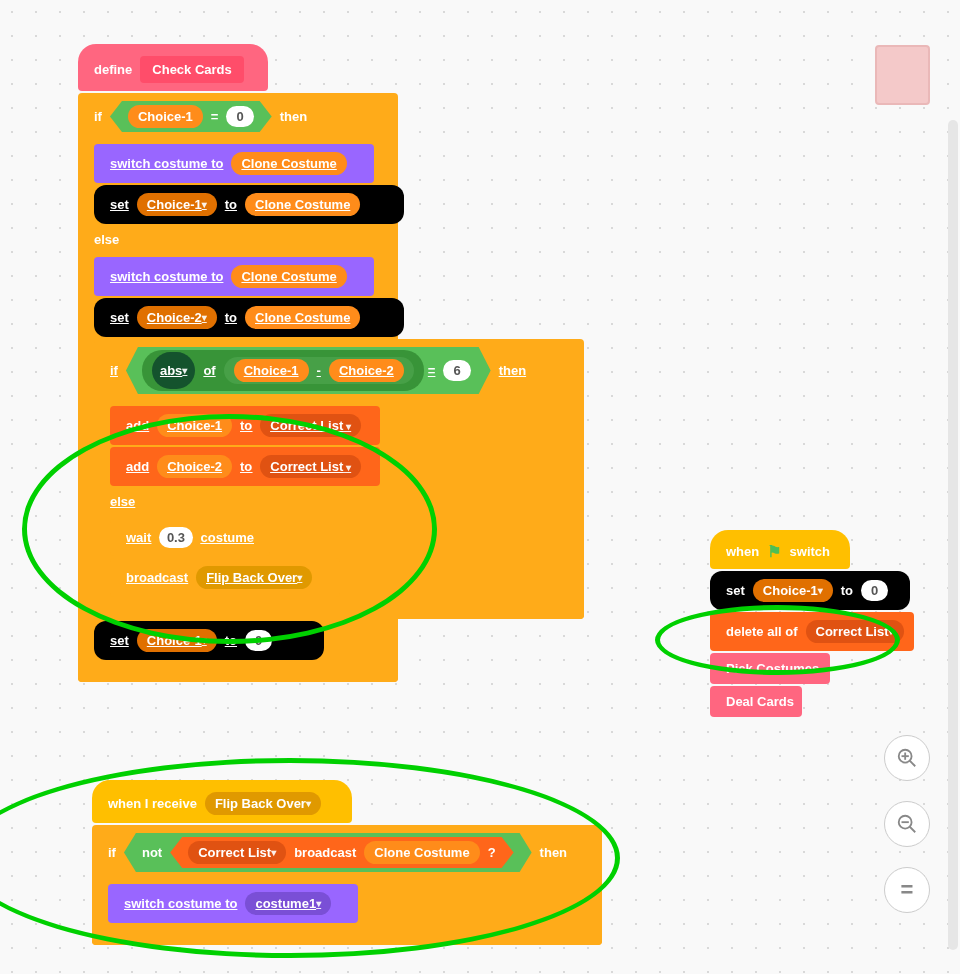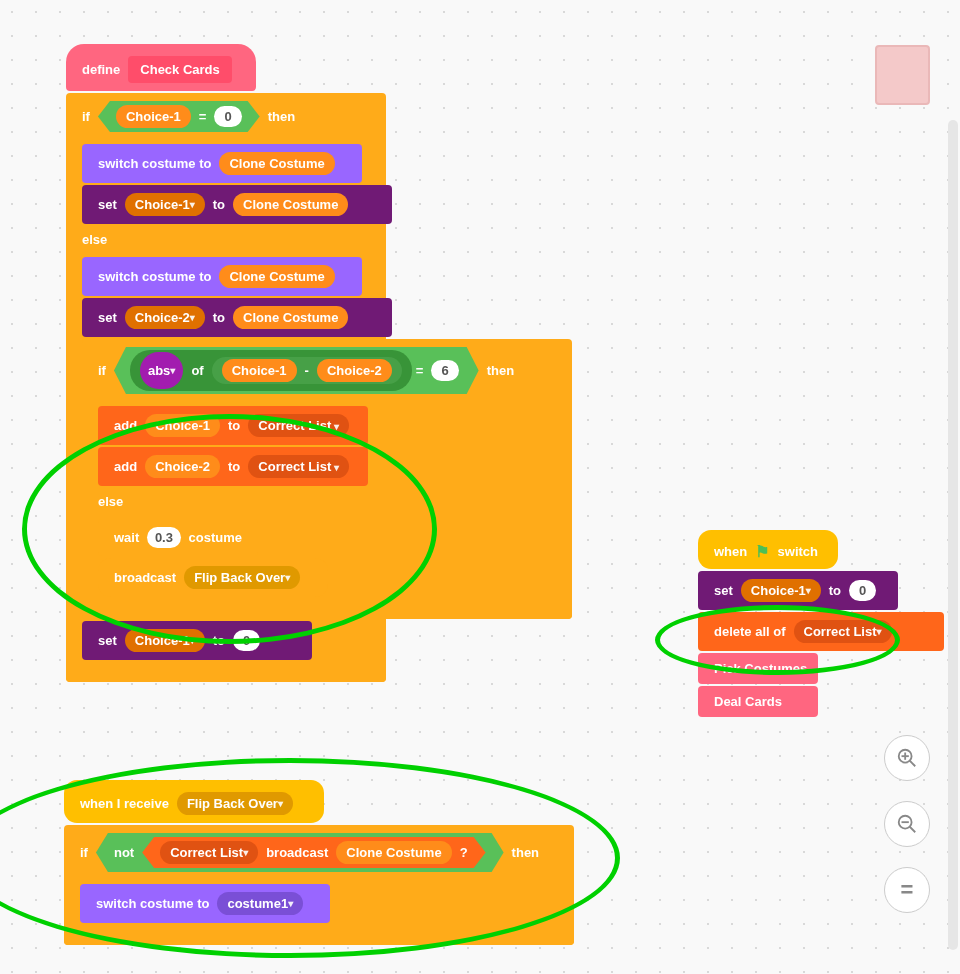--- a/index.html
+++ b/index.html
@@ -40,21 +40,21 @@
     display: flex; flex-direction: column; gap: 20px;
   }
   .zoom-btn {
     width: 46px; height: 46px; border-radius: 50%;
     background: #fff; border: 1px solid #ccc;
     display: flex; align-items: center; justify-content: center;
     color: #777; font-size: 22px;
   }
 
   
-  .stack { position: absolute; }
+  .stack { position: absolute; margin-left: 12px; }
   .blk {
     position: relative;
     display: flex; align-items: center;
     padding: 8px 12px;
     border-radius: 4px;
     margin-top: 2px;
     white-space: nowrap;
     font-weight: 600;
   }
   .hat { border-radius: 18px 18px 4px 4px; padding-top: 12px; }
@@ -62,44 +62,45 @@
     padding: 0;
     display: block;
   }
   .c-head, .c-else, .c-foot {
     display: flex; align-items: center;
     padding: 8px 12px;
   }
   .c-body {
     margin-left: 16px;
     padding: 2px 0;
+    text-decoration: underline;
   }
   .c-foot { height: 20px; border-radius: 0 0 4px 4px; }
   .c-head { border-radius: 4px 4px 0 0; }
   .c-else-row { padding: 6px 12px; }
 
   
   .myblocks { background: #ff6680; }
   .control  { background: #ffab19; }
   .looks    { background: #9966ff; }
-  .data     { background: #701a75; }
+  .data     { background: #000000; border-radius: 12px; }
   .list     { background: #ff661a; align-items: center; }
-  .events   { background: #ffbf00; border-radius: 13px; } 
+  .events   { background: #ffbf00; } 
 
   
   .pill {
     display: inline-flex; align-items: center;
     padding: 4px 10px; border-radius: 14px;
     margin: 0 4px; font-weight: 600;
   }
   .pill-round { border-radius: 20px; }
   .pill-white { background: #fff; color: #555; padding: 3px 10px; min-width: 22px; justify-content: center; }
   .pill-data  { background: #ff8c1a; color: #fff; }
   .pill-data-dark  { background: #e07000; color: #fff; }
-  .pill-op    { background: #a21caf; color:#fff; padding: 11px 8px; }
+  .pill-op    { background: #14532d; color:#fff; padding: 11px 8px; }
   .pill-op-outer { background: #389438; padding: 2px 6px; border-radius: 20px; display:inline-flex; align-items:center;}
   .pill-events{ background: #cc9900; color:#fff; }
   .pill-proc  { background: #ff4d6a; color:#fff; padding:6px 12px; border-radius:4px; }
 
   .dd::after { content: " ▾"; font-size: 10px; opacity: .9; }
 
   .hex {
     display: inline-flex; align-items: center;
     padding: 4px 14px;
     clip-path: polygon(12px 0, calc(100% - 12px) 0, 100% 50%, calc(100% - 12px) 100%, 12px 100%, 0 50%);
@@ -240,21 +241,21 @@
           <span class="txt">set</span>
           <span class="pill pill-round pill-data-dark dd">Choice-1</span>
           <span class="txt">to</span>
           <span class="pill pill-round pill-white">0</span>
         </div>
       </div>
       <div class="c-foot control" style="width:320px;"></div>
     </div>
   </div>
 
-  <div class="stack" style="left:64px; top:778px;text-align:center;">
+  <div class="stack" style="left:80px; top:778px;text-align:center;">
     <div class="blk hat events" style="width:260px; background:#ffbf00;">
       <span class="txt">when I receive</span>
       <span class="pill pill-round pill-events dd" style="background:#e09900;">Flip Back Over</span>
     </div>
     <div class="blk c-mouth control" style="width:510px;">
       <div class="c-head">
         <span class="txt">if</span>
         <span class="hex hex-op">
           <span class="txt">not</span>
           <span class="hex hex-list">
@@ -281,28 +282,28 @@
       <span class="txt">when</span>
       <span class="flag">⚑</span>
       <span class="txt">switch</span>
     </div>
     <div class="blk data" style="width:200px;">
       <span class="txt">set</span>
       <span class="pill pill-round pill-data-dark dd">Choice-1</span>
       <span class="txt">to</span>
       <span class="pill pill-round pill-white">0</span>
     </div>
-    <div class="blk list" style="width:246px;">
+    <div class="blk list" style="width:204px;">
       <span class="txt">delete all of</span>
       <span class="pill pill-round dd" style="background:#e05212;">Correct List</span>
     </div>
     <div class="blk myblocks" style="width:120px;">
       <span class="txt">Pick Costumes</span>
     </div>
-    <div class="blk myblocks" style="width:120px;">
+    <div class="blk myblocks" style="width:92px;">
       <span class="txt">Deal Cards</span>
     </div>
   </div>
 
   <div class="ellipse" style="left:22px;  top:414px; width:415px; height:230px;"></div>
   <div class="ellipse" style="left:-40px; top:758px; width:660px; height:200px;"></div>
   <div class="ellipse" style="left:655px; top:605px; width:245px; height:70px;"></div>
 
   <div class="zoom-controls">
     <div class="zoom-btn">

